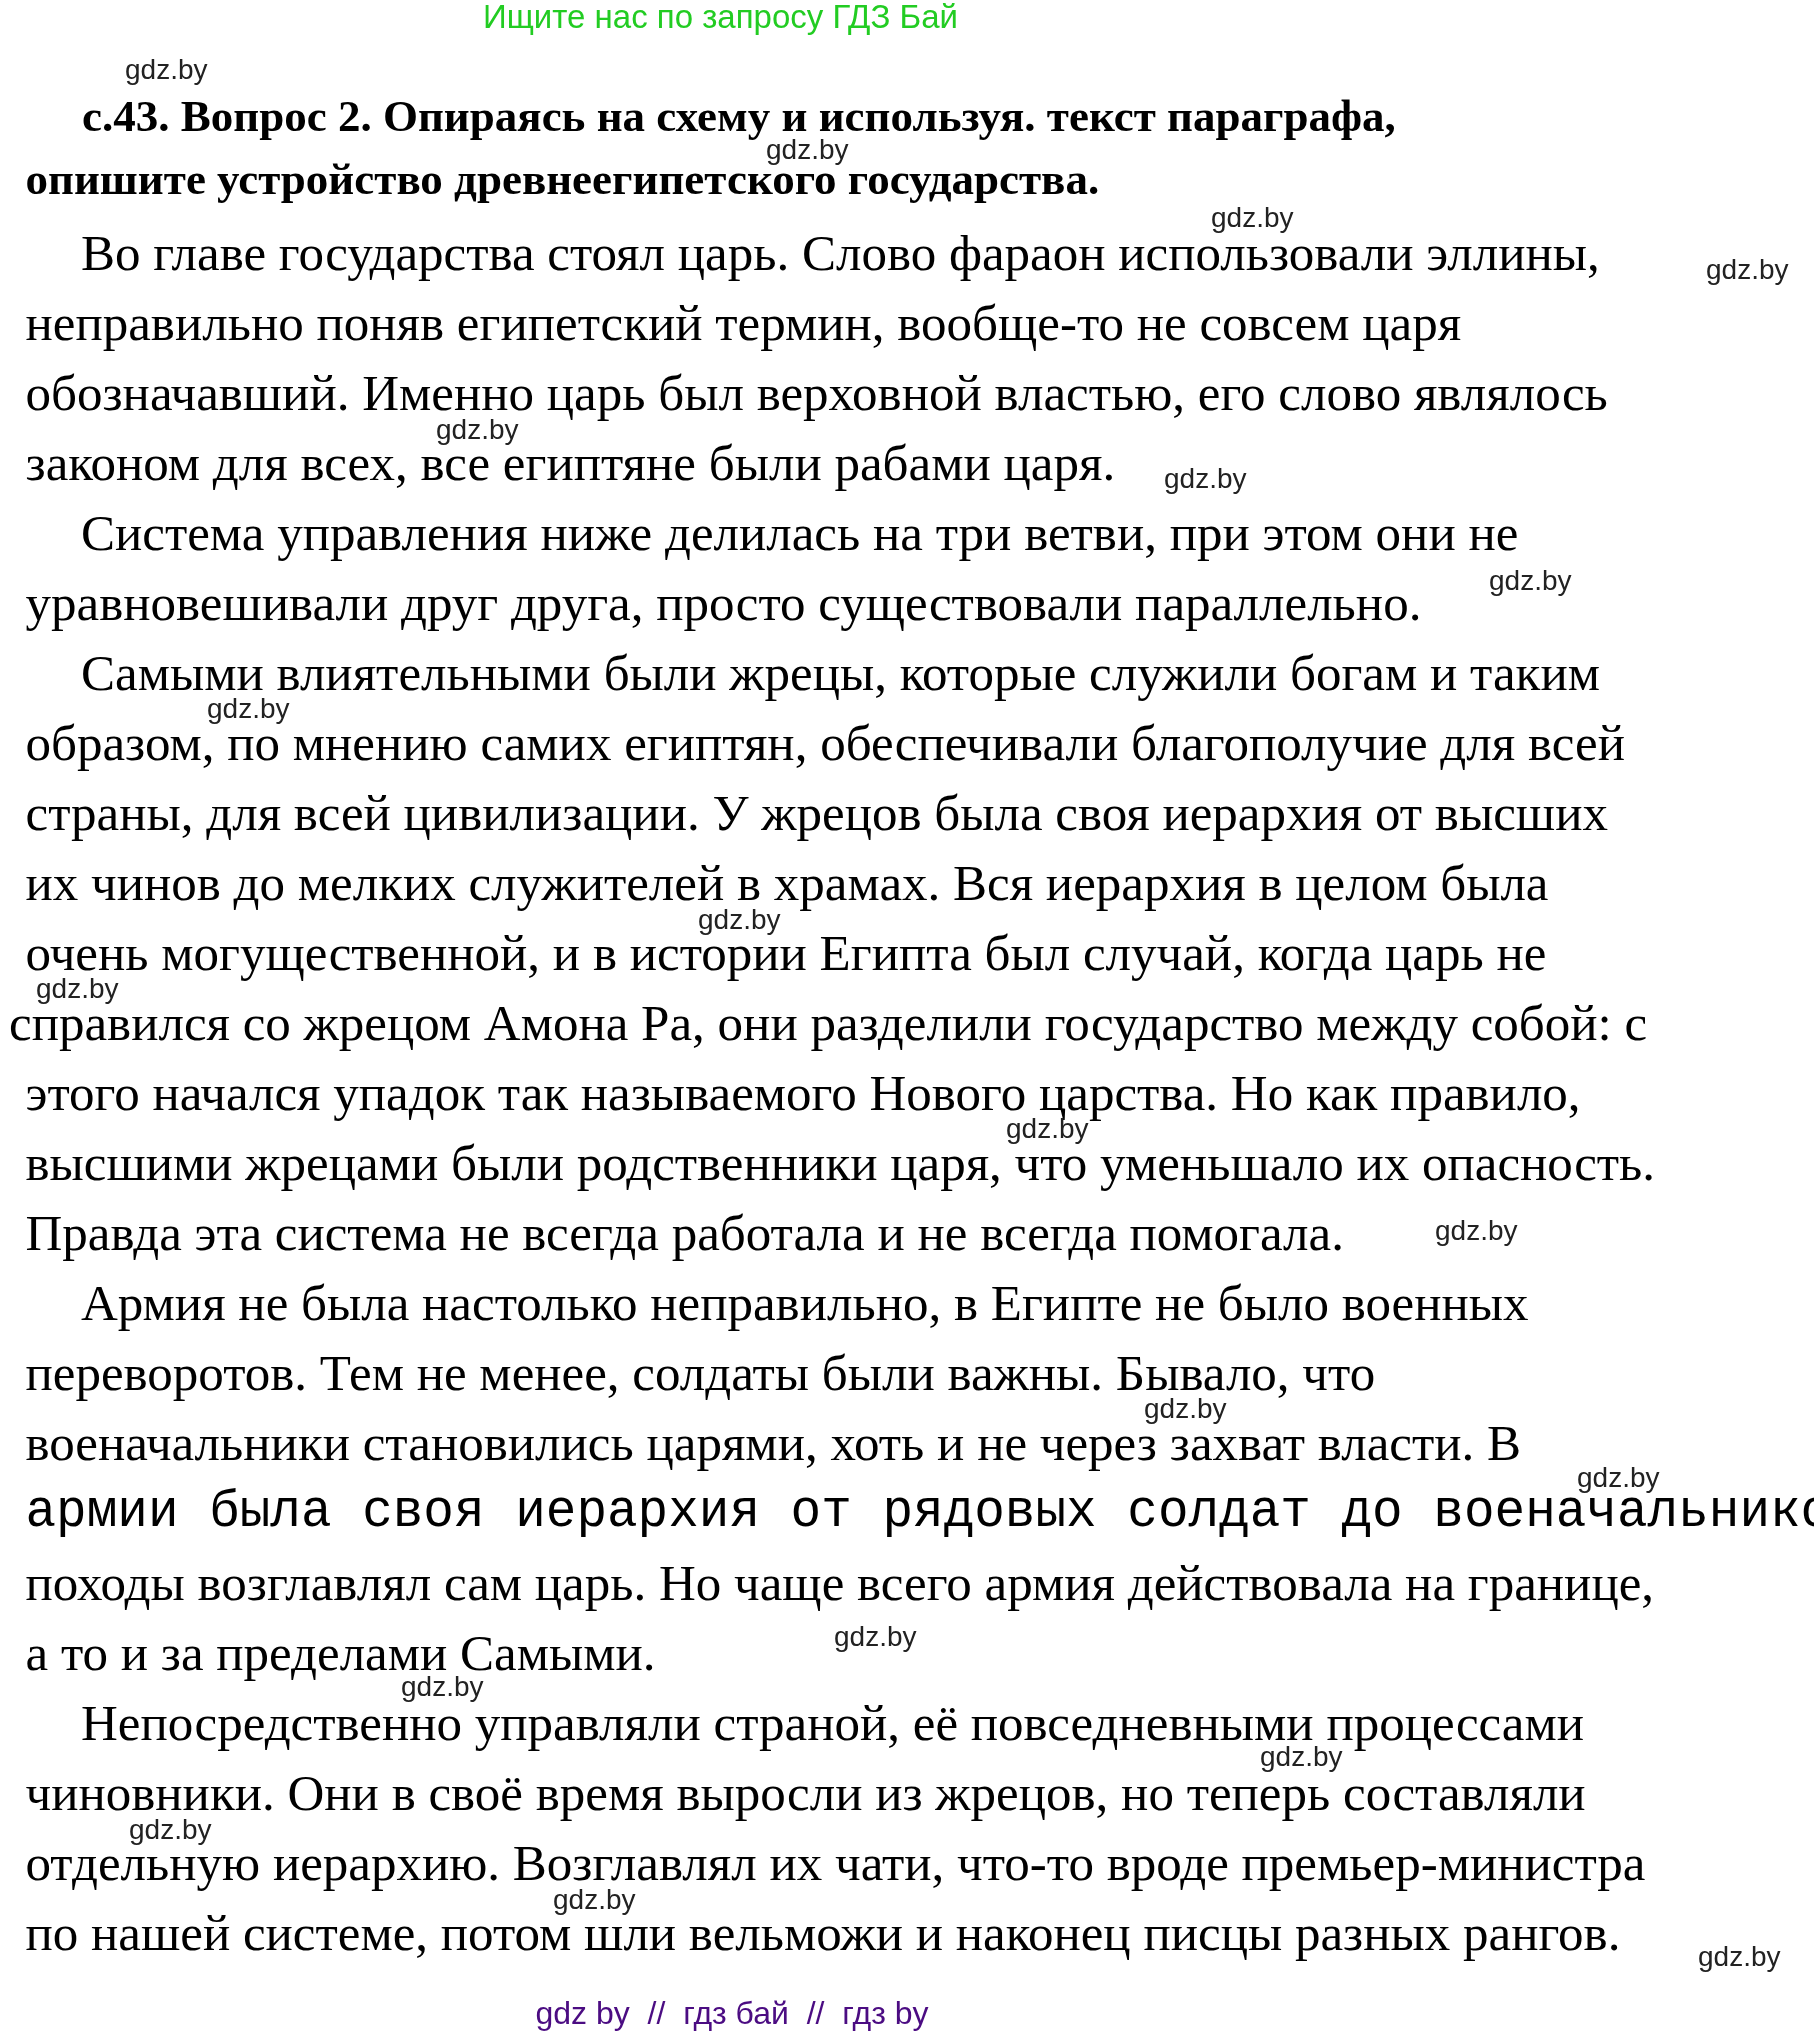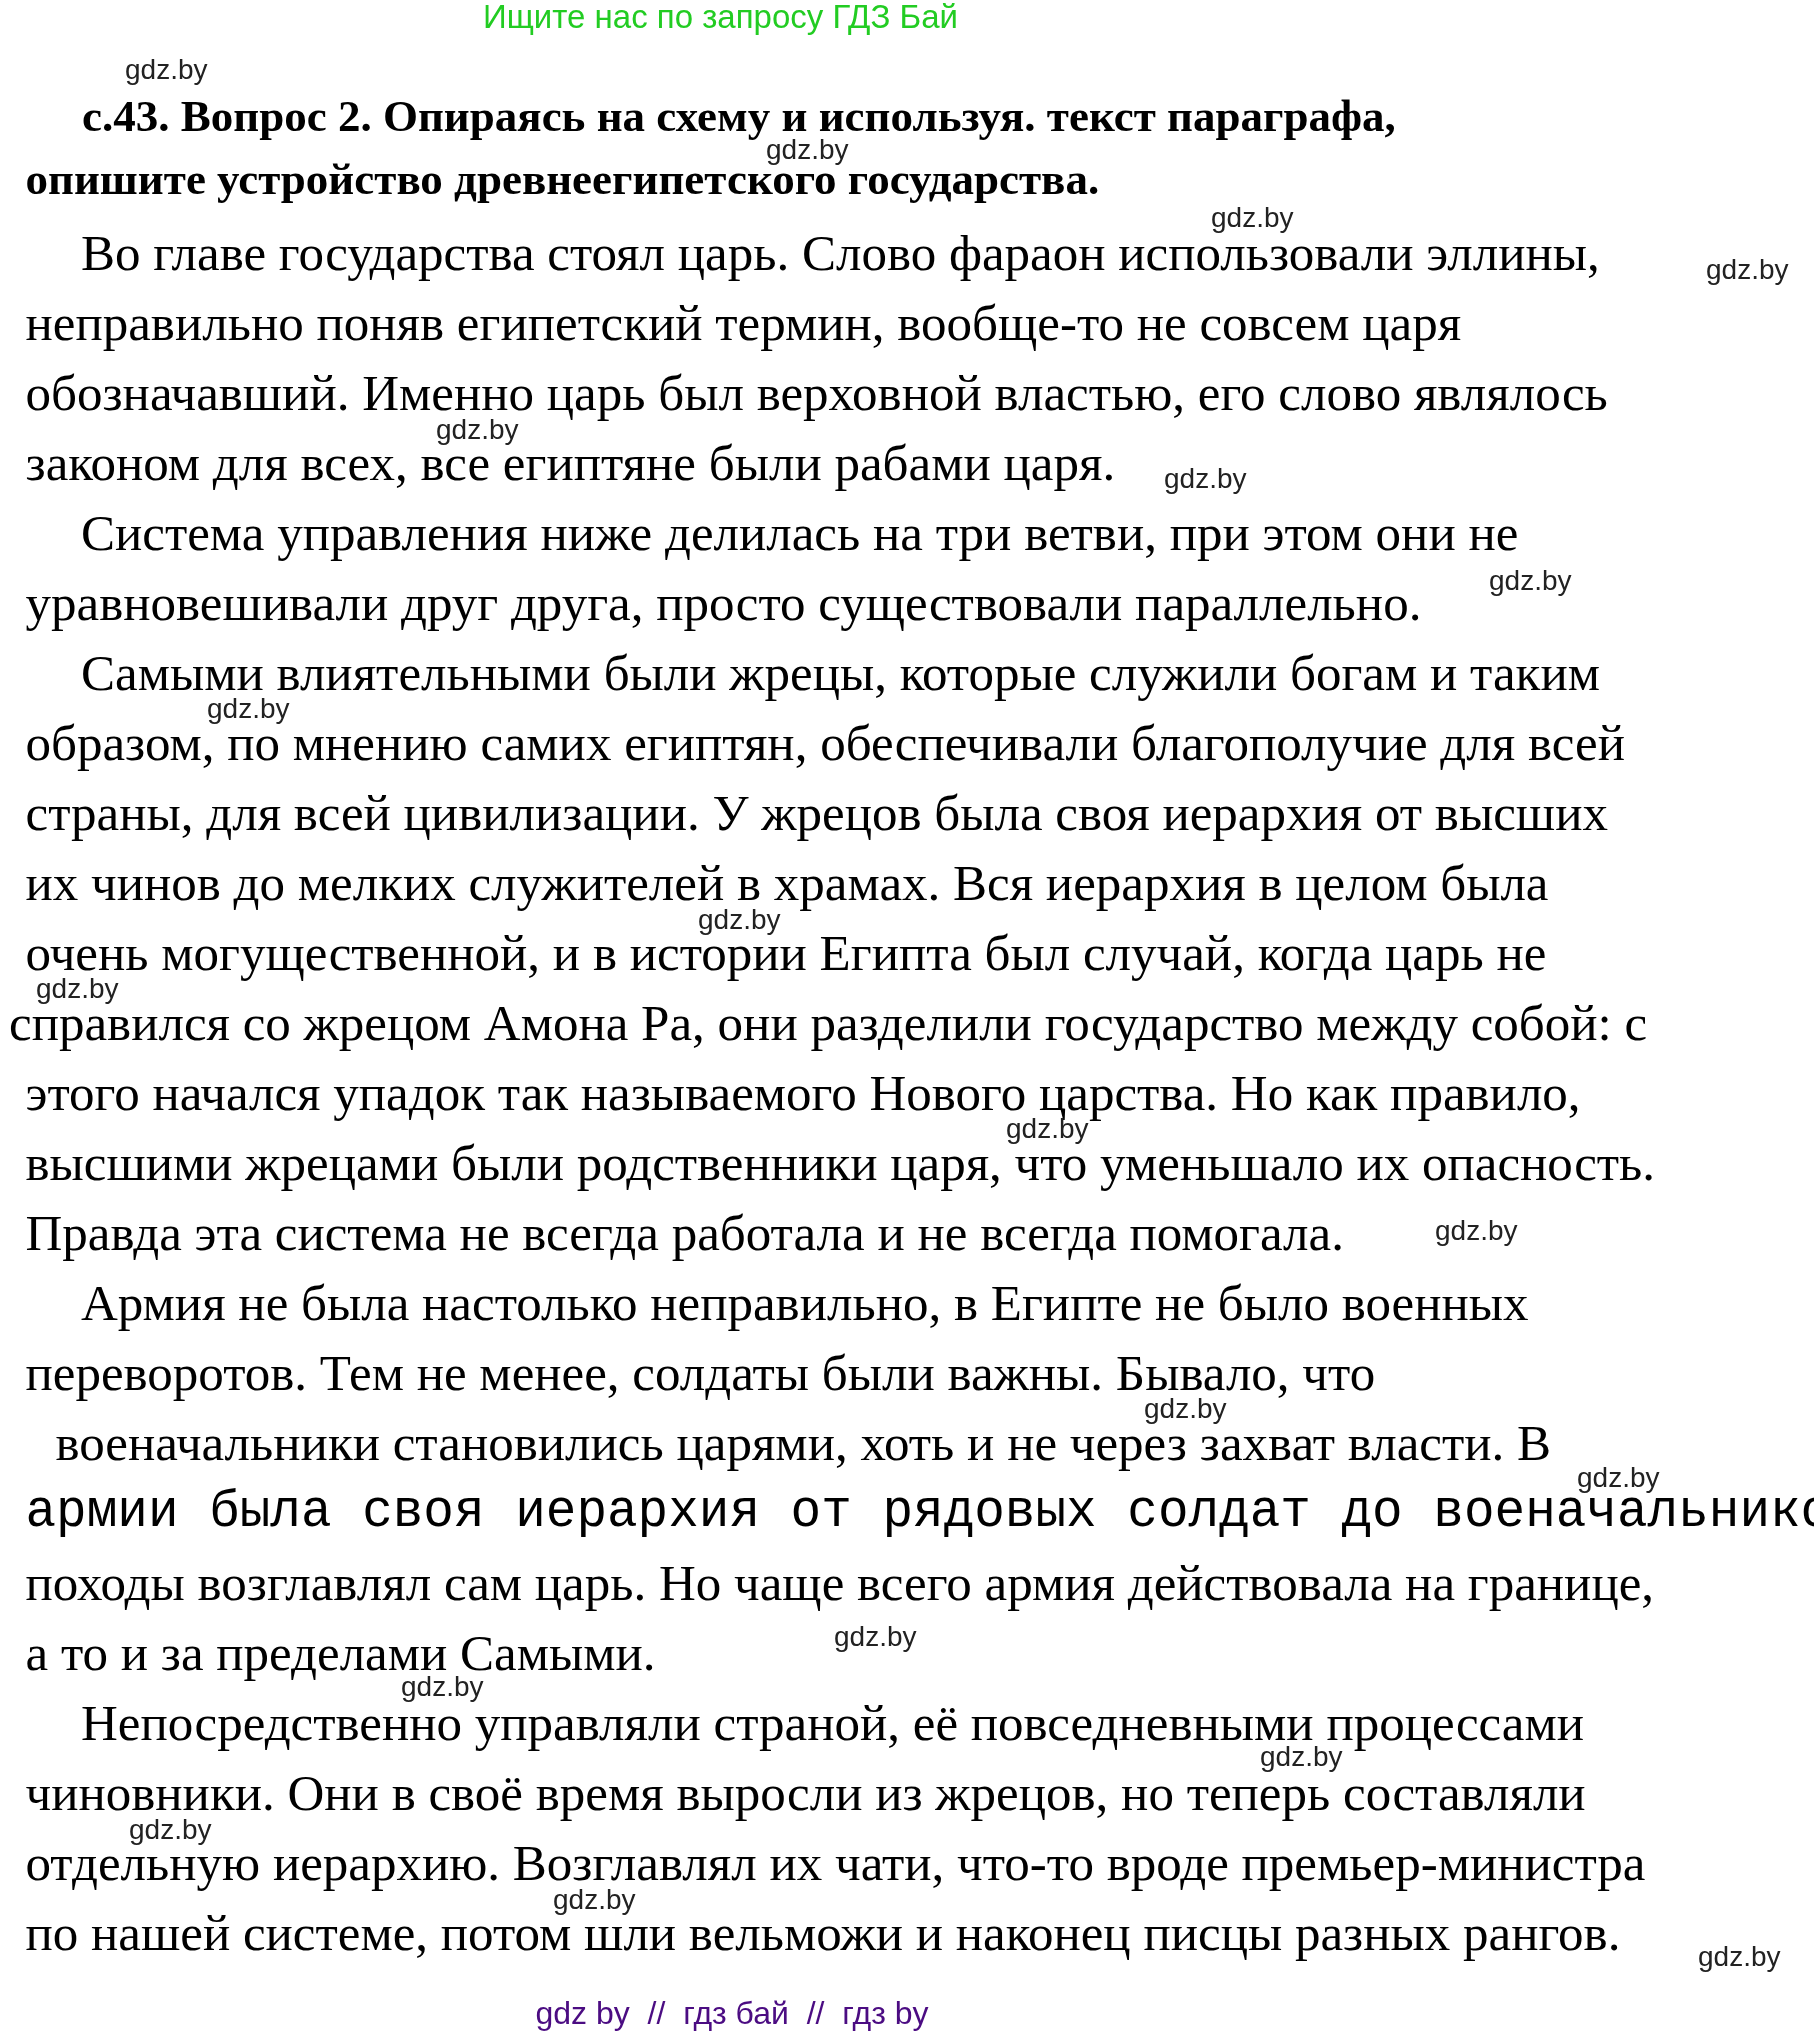--- a/index.html
+++ b/index.html
@@ -85,21 +85,21 @@
 <div class="body-line" style="left:25.5px; top:778px;">страны, для всей цивилизации. У жрецов была своя иерархия от высших</div>
 <div class="body-line" style="left:25.5px; top:848px;">их чинов до мелких служителей в храмах. Вся иерархия в целом была</div>
 <div class="body-line" style="left:25.5px; top:918px;">очень могущественной, и в истории Египта был случай, когда царь не</div>
 <div class="body-line" style="left:9px; top:988px;">справился со жрецом Амона Ра, они разделили государство между собой: с</div>
 <div class="body-line" style="left:25.5px; top:1058px;">этого начался упадок так называемого Нового царства. Но как правило,</div>
 <div class="body-line" style="left:25.5px; top:1128px;">высшими жрецами были родственники царя, что уменьшало их опасность.</div>
 <div class="body-line" style="left:25.5px; top:1198px;">Правда эта система не всегда работала и не всегда помогала.</div>
 
 <div class="body-line" style="left:81px; top:1268px;">Армия не была настолько неправильно, в Египте не было военных</div>
 <div class="body-line" style="left:25.5px; top:1338px;">переворотов. Тем не менее, солдаты были важны. Бывало, что</div>
-<div class="body-line" style="left:25.5px; top:1408px;margin-left:30px;">военачальники становились царями, хоть и не через захват власти. В</div>
+<div class="body-line" style="left:25.5px; top:1408px;">военачальники становились царями, хоть и не через захват власти. В</div>
 <div class="body-line" style="left:25.5px; top:1478px;font-family:Liberation Mono, monospace;">армии была своя иерархия от рядовых солдат до военачальников, нередко</div>
 <div class="body-line" style="left:25.5px; top:1548px;">походы возглавлял сам царь. Но чаще всего армия действовала на границе,</div>
 <div class="body-line" style="left:25.5px; top:1618px;">а то и за пределами Самыми.</div>
 
 <div class="body-line" style="left:81px; top:1688px;">Непосредственно управляли страной, её повседневными процессами</div>
 <div class="body-line" style="left:25.5px; top:1758px;">чиновники. Они в своё время выросли из жрецов, но теперь составляли</div>
 <div class="body-line" style="left:25.5px; top:1828px;">отдельную иерархию. Возглавлял их чати, что-то вроде премьер-министра</div>
 <div class="body-line" style="left:25.5px; top:1898px;">по нашей системе, потом шли вельможи и наконец писцы разных рангов.</div>
 
 <div class="watermark" style="left:125px; top:55px;">gdz.by</div>

